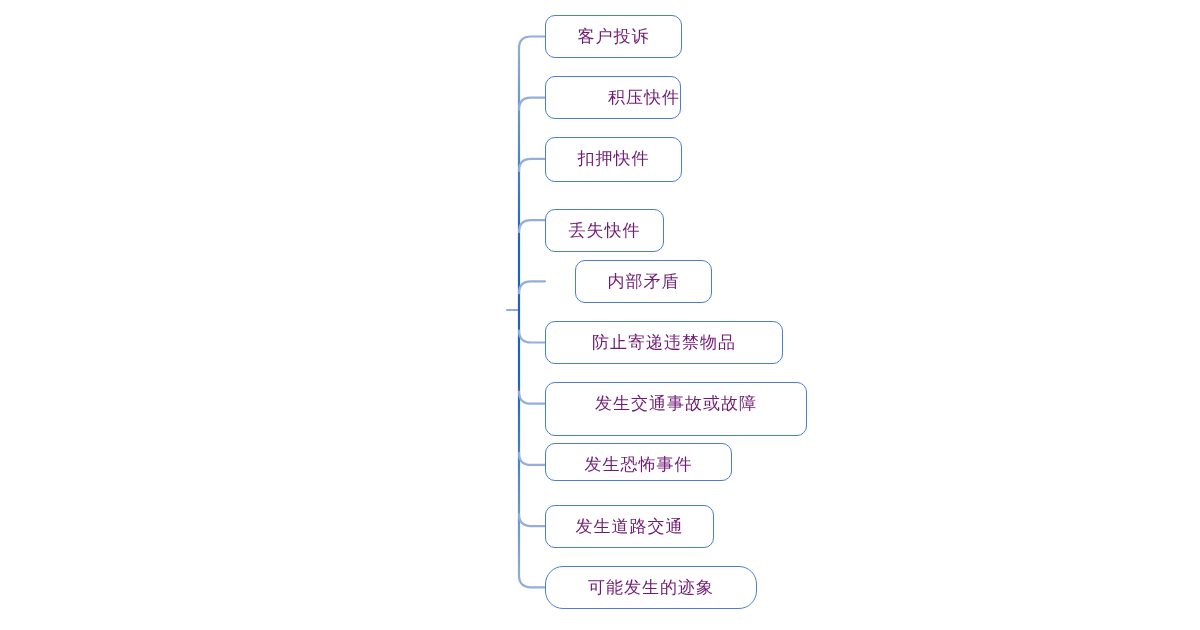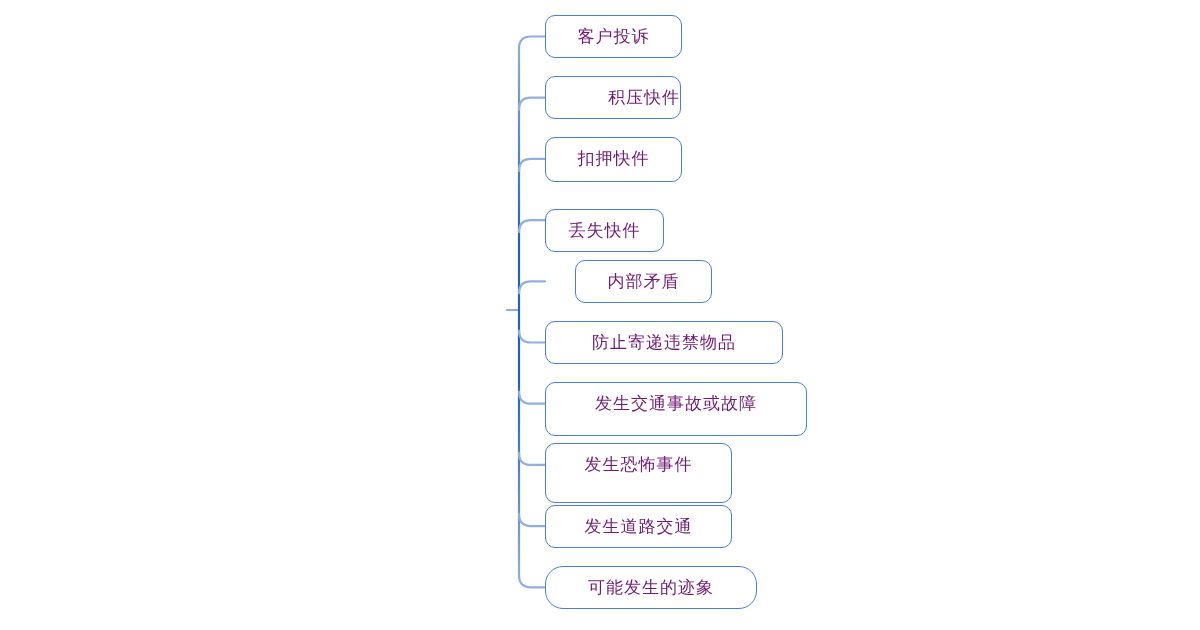--- a/index.html
+++ b/index.html
@@ -73,16 +73,16 @@
       <path d="M 519 452.90000000000003 Q 519 464.90000000000003 531 464.90000000000003 L 545 464.90000000000003" fill="none" stroke="#93aedd" stroke-width="2.2" stroke-linecap="round"></path>
       <path d="M 519 514.1 Q 519 526.1 531 526.1 L 545 526.1" fill="none" stroke="#93aedd" stroke-width="2.2" stroke-linecap="round"></path>
     </svg>
 <div class="branch-node" style="left: 545px; top: 15px; width: 137px; height: 43px; line-height: 40px;">客户投诉</div>
     <div class="branch-node" style="left: 545px; top: 76.2px; width: 136px; height: 43px; line-height: 40px; text-align: right;">积压快件</div>
     <div class="branch-node" style="left: 545px; top: 137.4px; width: 137px; height: 45px; line-height: 40px;">扣押快件</div>
     <div class="branch-node" style="left: 545px; top: 209px; width: 119px; height: 43px; line-height: 40px;">丢失快件</div>
     <div class="branch-node" style="left: 575px; top: 259.8px; width: 137px; height: 43px; line-height: 40px;">内部矛盾</div>
     <div class="branch-node" style="left: 545px; top: 321px; width: 238px; height: 43px; line-height: 40px;">防止寄递违禁物品</div>
     <div class="branch-node" style="left: 545px; top: 382.2px; width: 262px; height: 54px; line-height: 40px;">发生交通事故或故障</div>
-    <div class="branch-node" style="left: 545px; top: 443.4px; width: 187px; height: 60px; line-height: 40px;">发生恐怖事件</div>
-    <div class="branch-node" style="left: 545px; top: 504.6px; width: 187px; height: 43px; line-height: 40px;">发生道路交通</div>
+    <div class="branch-node" style="left: 545px; top: 443.4px; width: 187px; height: 38px; line-height: 40px;">发生恐怖事件</div>
+    <div class="branch-node" style="left: 545px; top: 504.6px; width: 169px; height: 43px; line-height: 40px;">发生道路交通</div>
     <div class="branch-node" style="left: 545px; top: 565.8px; width: 212px; height: 43px; line-height: 40px; border-radius: 18px;">可能发生的迹象</div>
   </div>
 
 </body></html>

